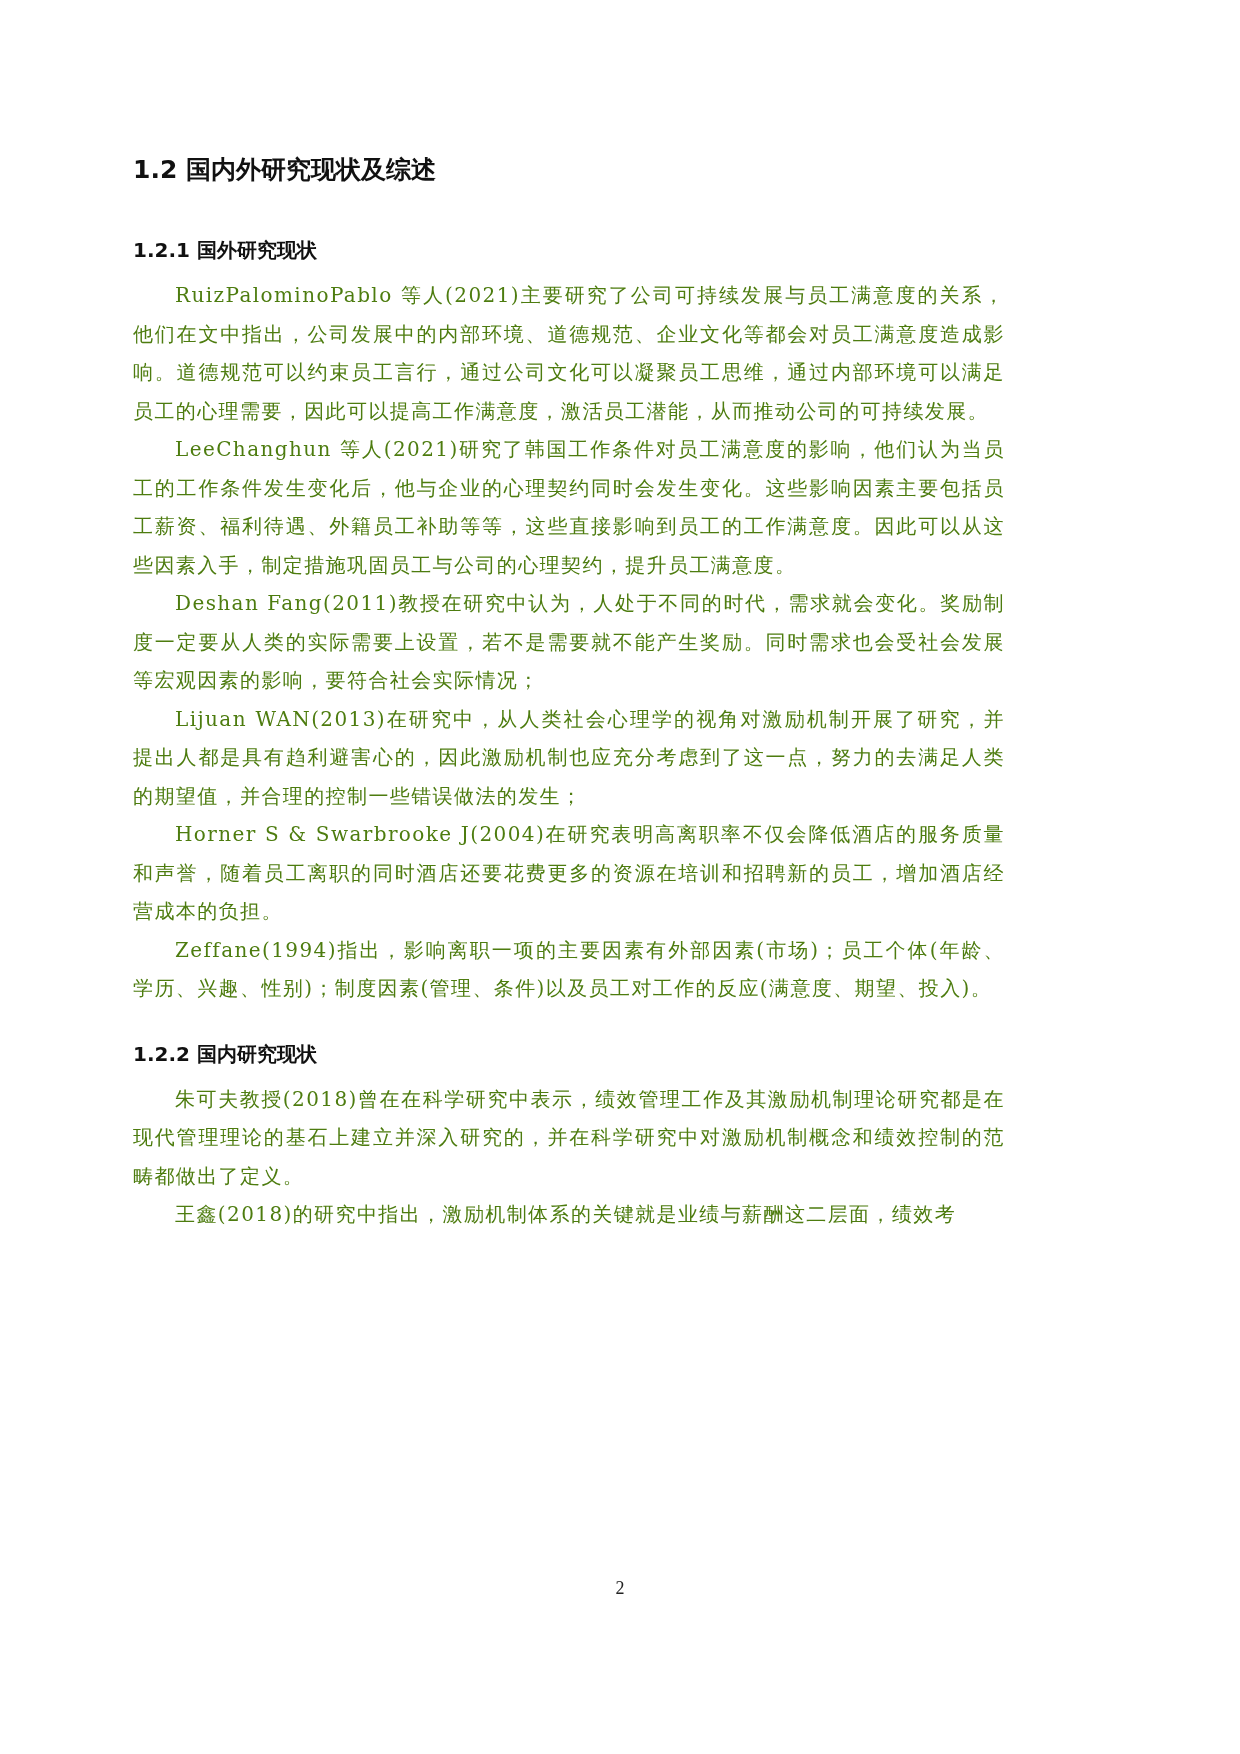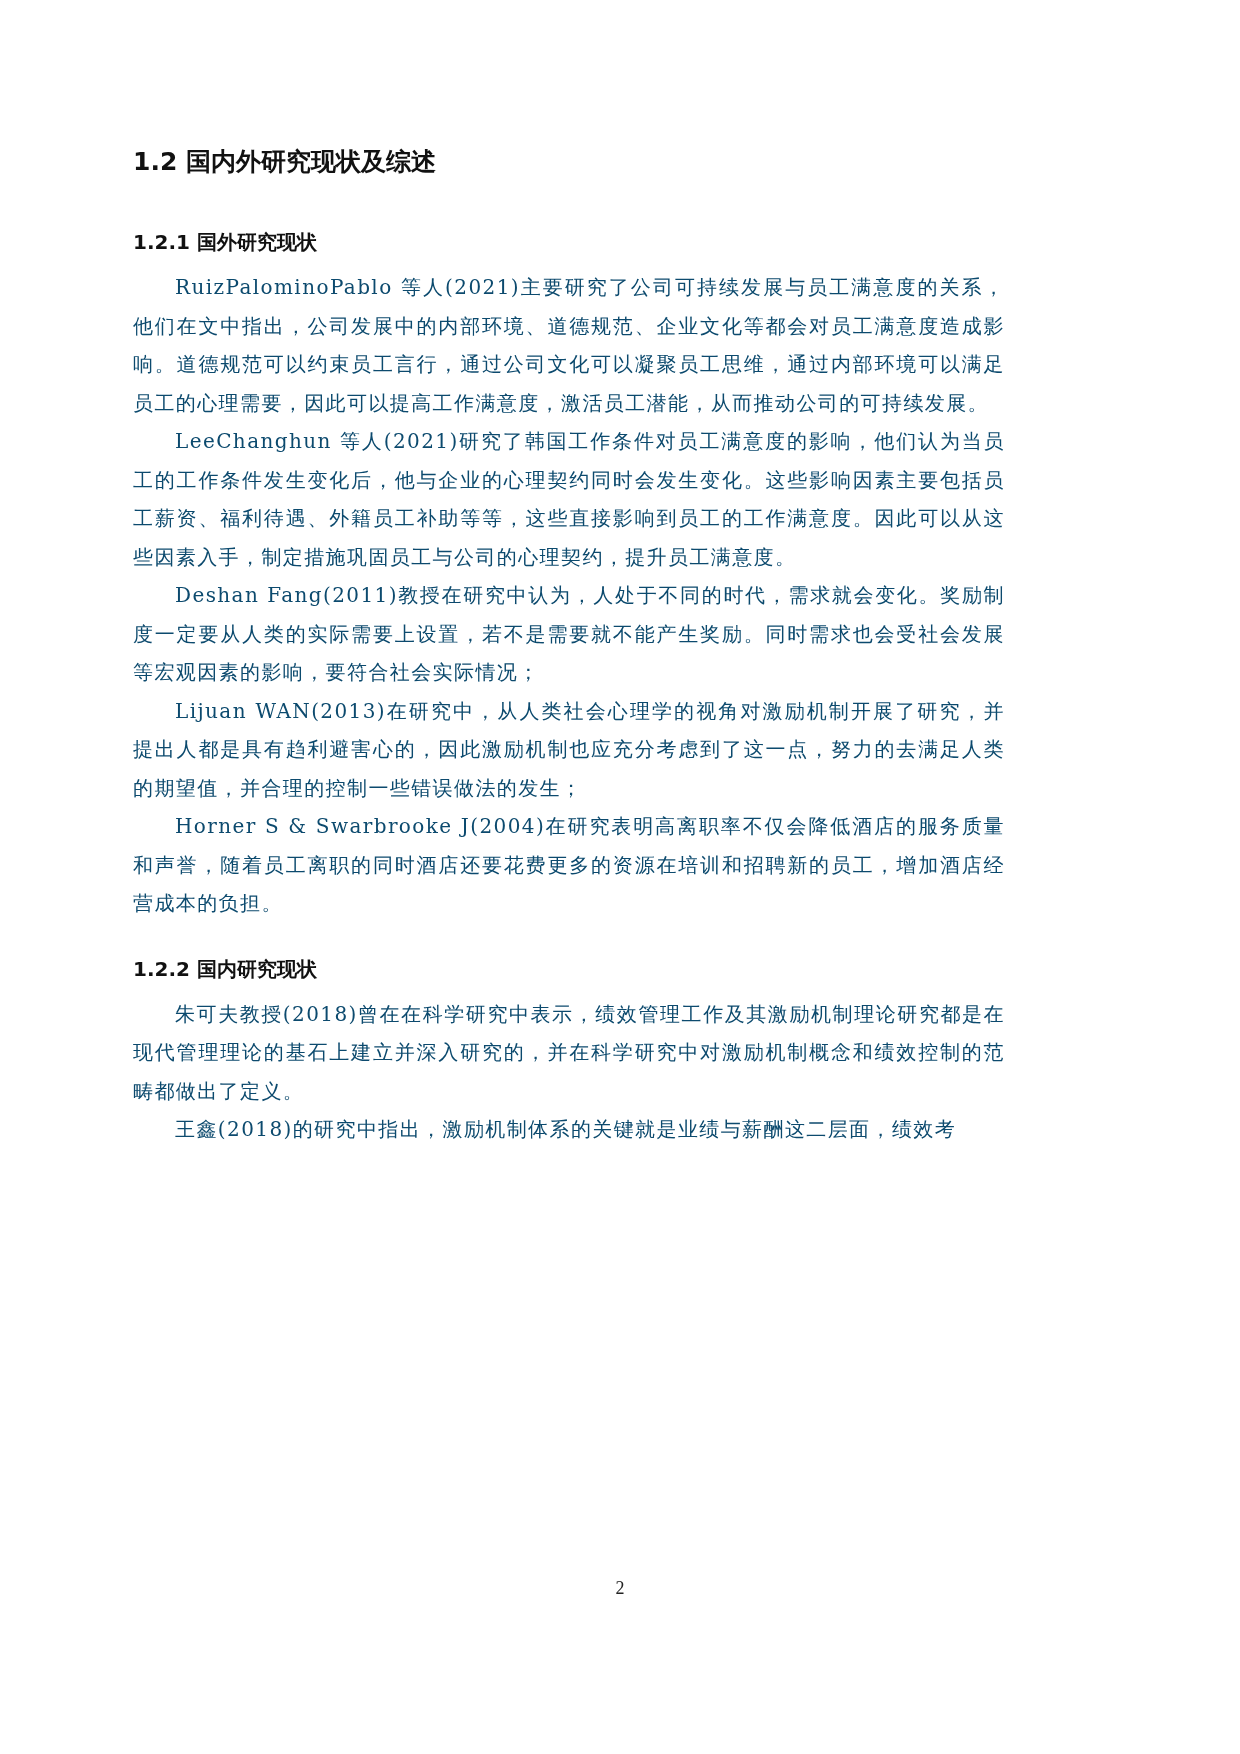--- a/index.html
+++ b/index.html
@@ -3,37 +3,37 @@
   <meta charset="utf-8">
   <style>
     html, body { margin: 0; padding: 0; background: #ffffff; }
     body { width: 1240px; height: 1754px; position: relative; overflow: hidden; }
     .page {
       position: absolute; left: 0; top: 0; width: 1240px; height: 1754px; background: #ffffff;
       color: #222222;
       font-family: "DejaVu Serif", "Liberation Serif", serif;
     }
     .content {
-      position: absolute; left: 133px; top: 140px; width: 872px;
+      position: absolute; left: 133px; top: 148px; width: 872px;
     }
     .h2 {
       font-family: "DejaVu Sans", "Liberation Sans", sans-serif;
       font-size: 25px; line-height: 44px; margin: 0 0 38px 0; color: #111111;
       letter-spacing: 0px;
     }
     .h3 {
       font-family: "DejaVu Sans", "Liberation Sans", sans-serif;
       font-size: 20px; line-height: 40px; margin: 0 0 6px 0; color: #111111;
     }
     .h3.second { margin-top: 26px; }
     .para {
       font-size: 20px; line-height: 38.5px; margin: 0;
       text-indent: 42px; text-align: justify; text-align-last: left;
       letter-spacing: 1.4px;
-      color: #0c4a6e;
+      color: #4d7c0f;
     }
     .pagenum {
       position: absolute; left: 0; width: 1240px; top: 1578px;
       text-align: center; font-size: 18px; color: #222222;
       font-family: "Liberation Serif", "DejaVu Serif", serif;
     }
   </style>
 </head>
 <body>
 
@@ -42,20 +42,21 @@
 
     <h1 class="h2">1.2 国内外研究现状及综述</h1>
 
     <h2 class="h3">1.2.1 国外研究现状</h2>
 
     <p class="para">RuizPalominoPablo 等人(2021)主要研究了公司可持续发展与员工满意度的关系，他们在文中指出，公司发展中的内部环境、道德规范、企业文化等都会对员工满意度造成影响。道德规范可以约束员工言行，通过公司文化可以凝聚员工思维，通过内部环境可以满足员工的心理需要，因此可以提高工作满意度，激活员工潜能，从而推动公司的可持续发展。</p>
     <p class="para">LeeChanghun 等人(2021)研究了韩国工作条件对员工满意度的影响，他们认为当员工的工作条件发生变化后，他与企业的心理契约同时会发生变化。这些影响因素主要包括员工薪资、福利待遇、外籍员工补助等等，这些直接影响到员工的工作满意度。因此可以从这些因素入手，制定措施巩固员工与公司的心理契约，提升员工满意度。</p>
     <p class="para">Deshan Fang(2011)教授在研究中认为，人处于不同的时代，需求就会变化。奖励制度一定要从人类的实际需要上设置，若不是需要就不能产生奖励。同时需求也会受社会发展等宏观因素的影响，要符合社会实际情况；</p>
     <p class="para">Lijuan WAN(2013)在研究中，从人类社会心理学的视角对激励机制开展了研究，并提出人都是具有趋利避害心的，因此激励机制也应充分考虑到了这一点，努力的去满足人类的期望值，并合理的控制一些错误做法的发生；</p>
     <p class="para">Horner S &amp; Swarbrooke J(2004)在研究表明高离职率不仅会降低酒店的服务质量和声誉，随着员工离职的同时酒店还要花费更多的资源在培训和招聘新的员工，增加酒店经营成本的负担。</p>
+    <p class="para">Zeffane(1994)指出，影响离职一项的主要因素有外部因素(市场)；员工个体(年龄、学历、兴趣、性别)；制度因素(管理、条件)以及员工对工作的反应(满意度、期望、投入)。</p>
 
     <h2 class="h3 second">1.2.2 国内研究现状</h2>
 
     <p class="para">朱可夫教授(2018)曾在在科学研究中表示，绩效管理工作及其激励机制理论研究都是在现代管理理论的基石上建立并深入研究的，并在科学研究中对激励机制概念和绩效控制的范畴都做出了定义。</p>
     <p class="para">王鑫(2018)的研究中指出，激励机制体系的关键就是业绩与薪酬这二层面，绩效考</p>
 
   </div>
 
   <div class="pagenum">2</div>
 </div>

